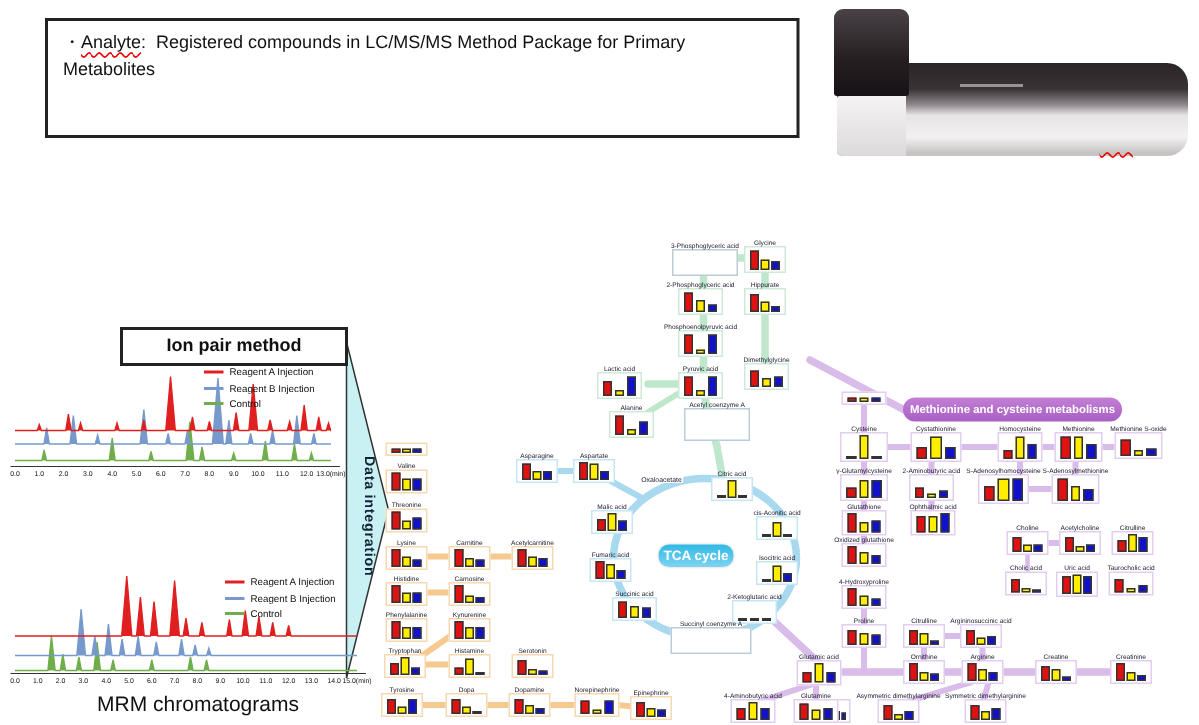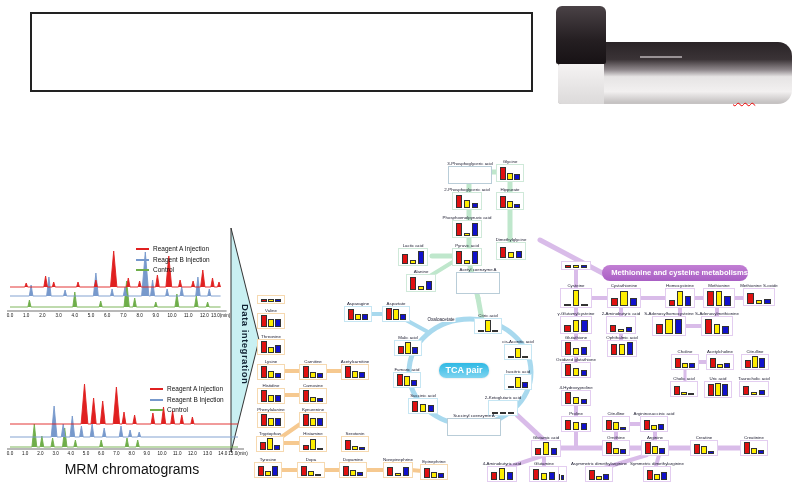--- a/index.html
+++ b/index.html
@@ -34,21 +34,21 @@
   .pnode .lbl{position:absolute;left:50%;bottom:100%;transform:translateX(-50%);
               white-space:nowrap;font-size:4.4px;line-height:6px;color:#1a1a2e;}
   .bar{width:26%;border:0.5px solid #333;box-sizing:border-box;}
   .pbox{position:absolute;background:#fff;border:1px solid #b9cdd8;box-sizing:border-box;}
   .pbox .lbl{position:absolute;left:50%;bottom:100%;transform:translateX(-50%);
              white-space:nowrap;font-size:4.4px;line-height:6px;color:#1a1a2e;}
   .ptext{position:absolute;transform:translateX(-50%);font-size:4.6px;color:#1a1a2e;background:#fff;padding:0 1px;white-space:nowrap;}
   .tca-label{left:439px;top:363px;width:50px;height:15px;border-radius:7px;text-align:center;
              font-size:9px;font-weight:bold;color:#fff;line-height:15px;
              background:linear-gradient(180deg,#2fb9e4,#7fd4f0);box-shadow:0 0 2px rgba(0,0,0,.2);}
-  .banner{left:602px;top:265px;width:146px;height:16px;border-radius:8px;text-align:right;
+  .banner{left:602px;top:265px;width:146px;height:16px;border-radius:8px;text-align:center;
           font-size:7.6px;font-weight:bold;color:#fff;line-height:16px;
           background:linear-gradient(180deg,#c27fd4,#a95fc4);}
   svg text{font-family:"Liberation Sans",sans-serif;}
 </style>
 </head>
 <body>
 
 <div class="stage">
 
   <svg id="vec" class="abs" style="left:0;top:0;" width="799" height="483" viewBox="0 0 799 483">
@@ -133,45 +133,47 @@
       <line x1="655" y1="431" x2="655" y2="441" stroke="#d9bce9" stroke-width="4" stroke-linecap="round"></line>
       <line x1="647" y1="455" x2="604" y2="468" stroke="#d9bce9" stroke-width="4" stroke-linecap="round"></line>
       <line x1="659" y1="455" x2="656" y2="466" stroke="#d9bce9" stroke-width="4" stroke-linecap="round"></line>
       <line x1="546" y1="442" x2="517" y2="415" stroke="#d9bce9" stroke-width="5" stroke-linecap="round"></line>
       <line x1="542" y1="456" x2="505" y2="468" stroke="#d9bce9" stroke-width="4" stroke-linecap="round"></line>
       <line x1="544" y1="456" x2="544" y2="467" stroke="#d9bce9" stroke-width="4" stroke-linecap="round"></line>
       <ellipse cx="470" cy="372" rx="61" ry="53" fill="none" stroke="#a8d9ee" stroke-width="5"></ellipse>
     </svg>
 
   <div class="abs infobox" id="infobox">
+      <div>・<span class="wavy">Analyte</span>:&nbsp; Registered compounds in LC/MS/MS Method Package for Primary Metabolites</div>
     </div>
 
   <div class="abs inst-body"></div>
   <div class="abs inst-panel"></div>
   <div class="abs inst-tower"></div>
   <div class="abs inst-line"></div>
   <div class="abs squiggle">&nbsp;&nbsp;&nbsp;&nbsp;&nbsp;&nbsp;&nbsp;&nbsp;</div>
 
+  <div class="abs cbox" style="left:80px;top:218px;width:148px;height:22px;">Ion pair method</div>
 
   <div id="legend-ion">
       <div class="legend-row" style="left: 136px; top: 245px;"><span class="legend-line" style="background: rgb(224, 32, 32);"></span><span>Reagent A Injection</span></div>
       <div class="legend-row" style="left: 136px; top: 255.5px;"><span class="legend-line" style="background: rgb(119, 153, 204);"></span><span>Reagent B Injection</span></div>
       <div class="legend-row" style="left: 136px; top: 266px;"><span class="legend-line" style="background: rgb(111, 174, 74);"></span><span>Control</span></div>
     </div>
   <div id="legend-pfpp">
       <div class="legend-row" style="left: 150px; top: 385px;"><span class="legend-line" style="background: rgb(224, 32, 32);"></span><span>Reagent A Injection</span></div>
       <div class="legend-row" style="left: 150px; top: 395.5px;"><span class="legend-line" style="background: rgb(119, 153, 204);"></span><span>Reagent B Injection</span></div>
       <div class="legend-row" style="left: 150px; top: 406px;"><span class="legend-line" style="background: rgb(111, 174, 74);"></span><span>Control</span></div>
     </div>
 
   <div class="abs mrm">MRM chromatograms</div>
 
   <div class="abs arrow-label">Data integration</div>
 
-  <div class="abs tca-label">TCA pair</div>
+  <div class="abs tca-label">TCA cycle</div>
   <div class="abs banner">Methionine and cysteine metabolisms</div>
   <div id="pnodes">
       <div class="pnode" style="left: 452px; top: 192px; width: 30px; height: 18px; border-color: rgb(207, 233, 217);">
         <div class="lbl">2-Phosphoglyceric acid</div>
         <div class="bar" style="height: 13.5px; background: rgb(224, 17, 17);"></div>
         <div class="bar" style="height: 8.25px; background: rgb(255, 238, 0);"></div>
         <div class="bar" style="height: 5.25px; background: rgb(17, 17, 204);"></div>
       </div>
       <div class="pnode" style="left: 452px; top: 220px; width: 30px; height: 18px; border-color: rgb(207, 233, 217);">
         <div class="lbl">Phosphoenolpyruvic acid</div>

